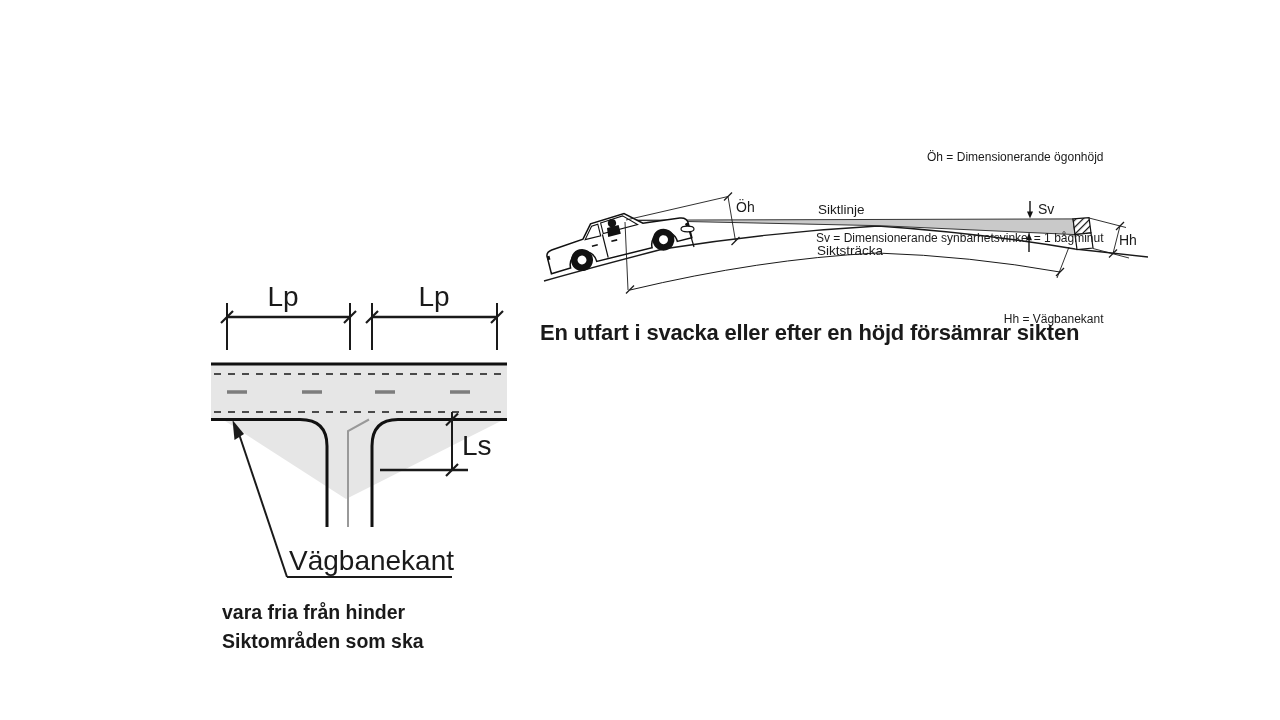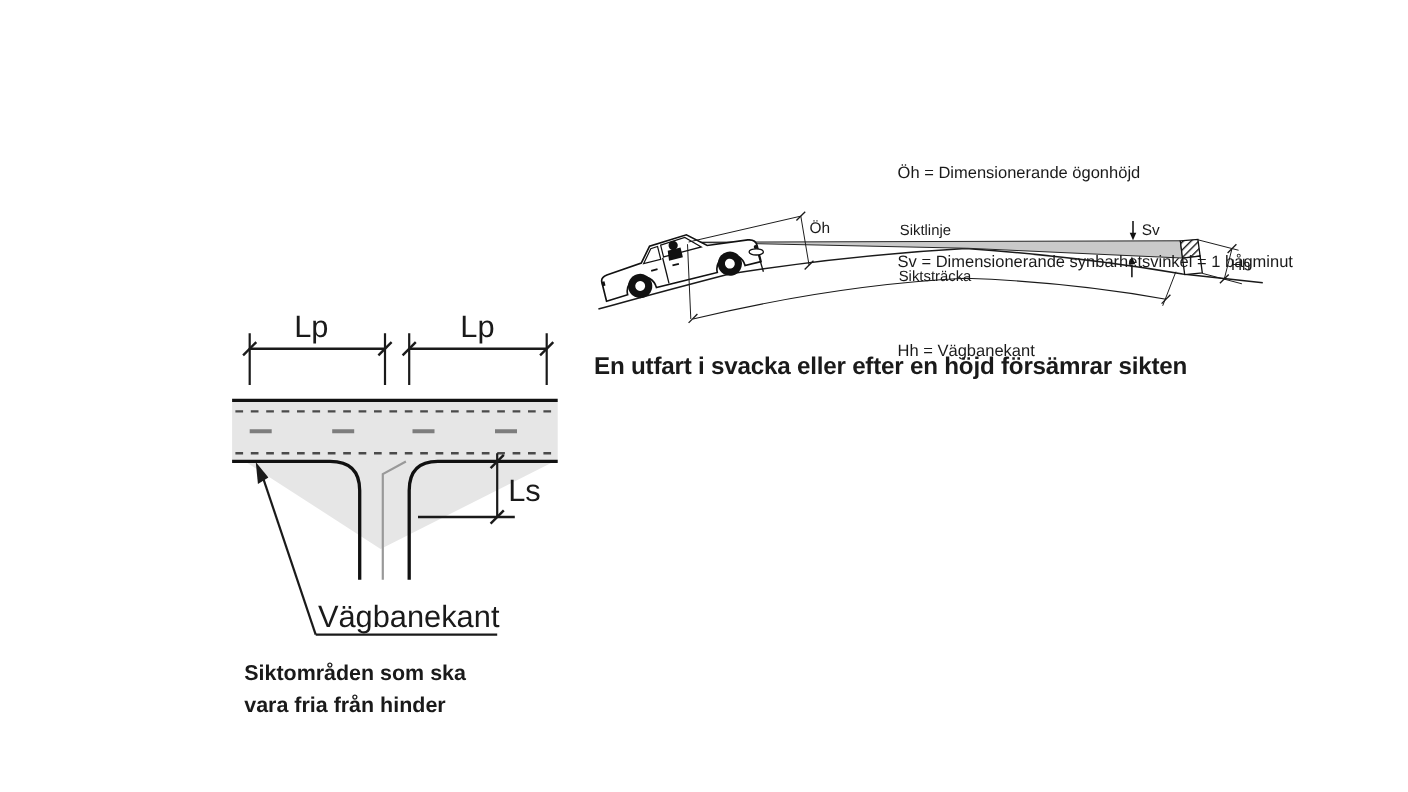--- a/index.html
+++ b/index.html
@@ -1,20 +1,20 @@
 <!DOCTYPE html>
 <html><head>
 <meta charset="utf-8">
 <style>
   html,body{margin:0;padding:0;background:#fff;}
   #stage{position:relative;width:1280px;height:720px;background:#fff;overflow:hidden;
          font-family:"Liberation Sans",sans-serif;color:#1a1a1a;}
   svg text{font-family:"Liberation Sans",sans-serif;fill:#1a1a1a;}
   .abs{position:absolute;}
-  .legend{left:816px;top:90px;font-size:15px;line-height:27px;white-space:pre;}
+  .legend{left:816px;top:90px;font-size:12px;line-height:27px;white-space:pre;text-align:right;}
   .caption-right{left:540px;top:320px;font-size:22px;font-weight:bold;letter-spacing:-0.2px;}
   .caption-left{left:222px;top:598px;font-size:19.5px;font-weight:bold;line-height:28.5px;}
 </style>
 </head>
 <body>
 
 <div id="stage">
 
   <svg class="abs" style="left:185px;top:270px;" width="345" height="330" viewBox="185 270 345 330">
 
@@ -149,17 +149,17 @@
 
   <div class="abs legend">
     <div>Öh = Dimensionerande ögonhöjd</div>
     <div>Sv = Dimensionerande synbarhetsvinkel = 1 bågminut</div>
     <div>Hh = Vägbanekant</div>
   </div>
 
   <div class="abs caption-right">En utfart i svacka eller efter en höjd försämrar sikten</div>
 
   <div class="abs caption-left">
+    <div>vara fria från hinder</div>
     <div>Siktområden som ska</div>
-    <div>vara fria från hinder</div>
   </div>
 
 </div>
 
 </body></html>

